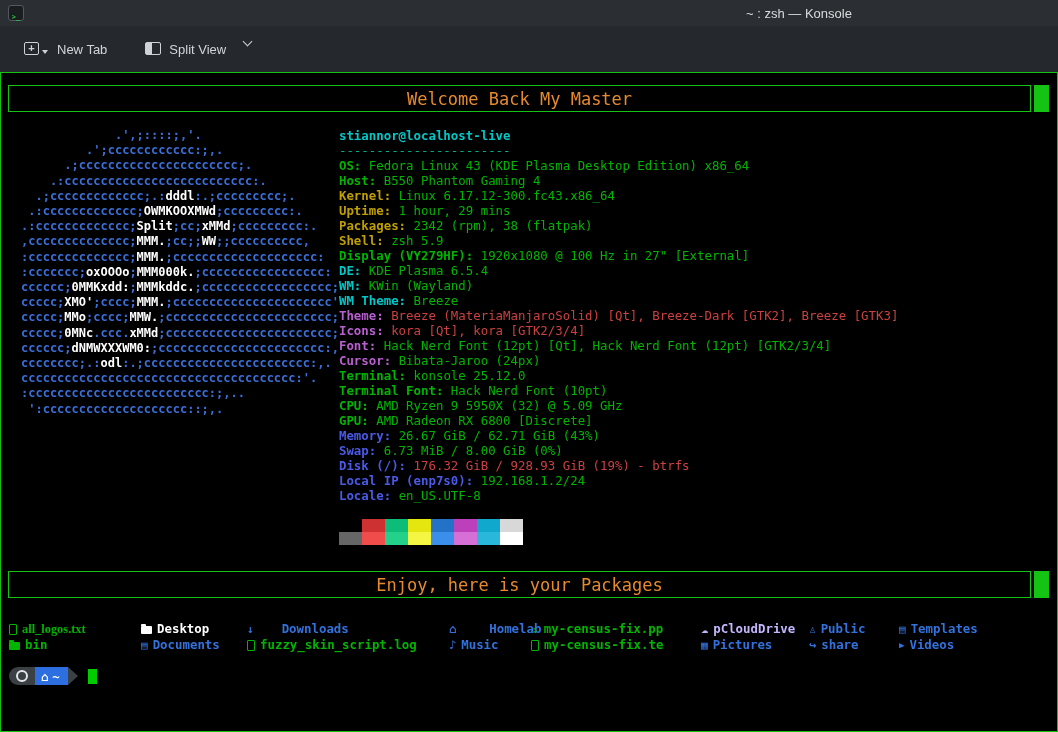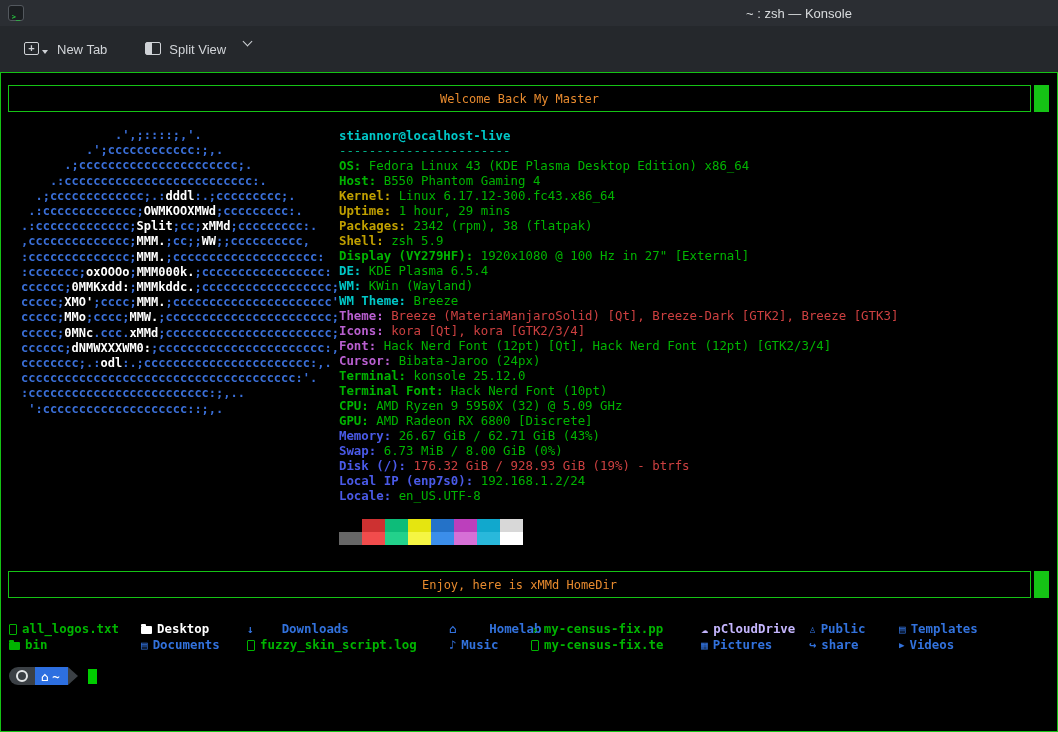--- a/index.html
+++ b/index.html
@@ -25,21 +25,21 @@
   .ic-split { width:16px; height:13px; border:1.5px solid #cfd2d6; border-radius:2px;
               background:linear-gradient(to right, #cfd2d6 0 46%, transparent 46%); }
   .chev { width:7px; height:7px; border-right:1.5px solid #cfd2d6; border-bottom:1.5px solid #cfd2d6;
           transform:rotate(45deg); margin:-4px 0 0 10px; }
 
   
   .terminal { height:660px; background:#000; border:1px solid var(--green,#15c315); padding-top:12px; }
 
   .banner-row { display:flex; gap:3px; margin:0 8px 0 7px; height:27px; }
   .banner-box { flex:1; border:1px solid var(--green,#15c315); display:flex; align-items:center; justify-content:center; }
-  .banner-box span { color:var(--banner-text,#e78a2e); font-size:12px; }
+  .banner-box span { color:var(--banner-text,#e78a2e); font-size:17px; }
   .banner-end { width:15px; background:var(--green,#15c315); }
 
   .ff { display:flex; margin:16px 0 0 20px; }
   .logo { margin:0; font:bold 12px/15.2px "DejaVu Sans Mono", monospace; color:var(--logo-blue,#3a6fd8); white-space:pre; }
   .logo .lw { color:#fff; }
   .ffright { }
   .info { font-size:12.4px; line-height:15px; white-space:pre; }
 
   .palette { margin-top:16px; }
   .prow { display:flex; height:13px; }
@@ -153,27 +153,27 @@
               <span class="pblock" style="background: rgb(214, 112, 214);"></span>
               <span class="pblock" style="background: rgb(41, 184, 219);"></span>
               <span class="pblock" style="background: rgb(255, 255, 255);"></span>
             </div>
           </div>
       </div>
     </div>
 
     <div class="banner-row banner2">
       <div class="banner-box">
-        <span>Enjoy, here is xMMd HomeDir</span>
+        <span>Enjoy, here is your Packages</span>
       </div>
       <div class="banner-end"></div>
     </div>
 
     <div class="listing">
-        <span class="cell" style="color: rgb(0, 180, 0);">
+        <span class="cell" style="color: rgb(0, 180, 0); font-family: Liberation Serif, serif;">
           <span class="fi fi-file"></span>
           <span>all_logos.txt</span>
         </span>
         <span class="cell" style="color: #ffffff;">
           <span class="fi fi-folder"></span>
           <span>Desktop</span>
         </span>
         <span class="cell" style="color: rgb(50, 114, 221); gap: 28px;">
           <span class="fi fi-download"></span>
           <span>Downloads</span>

